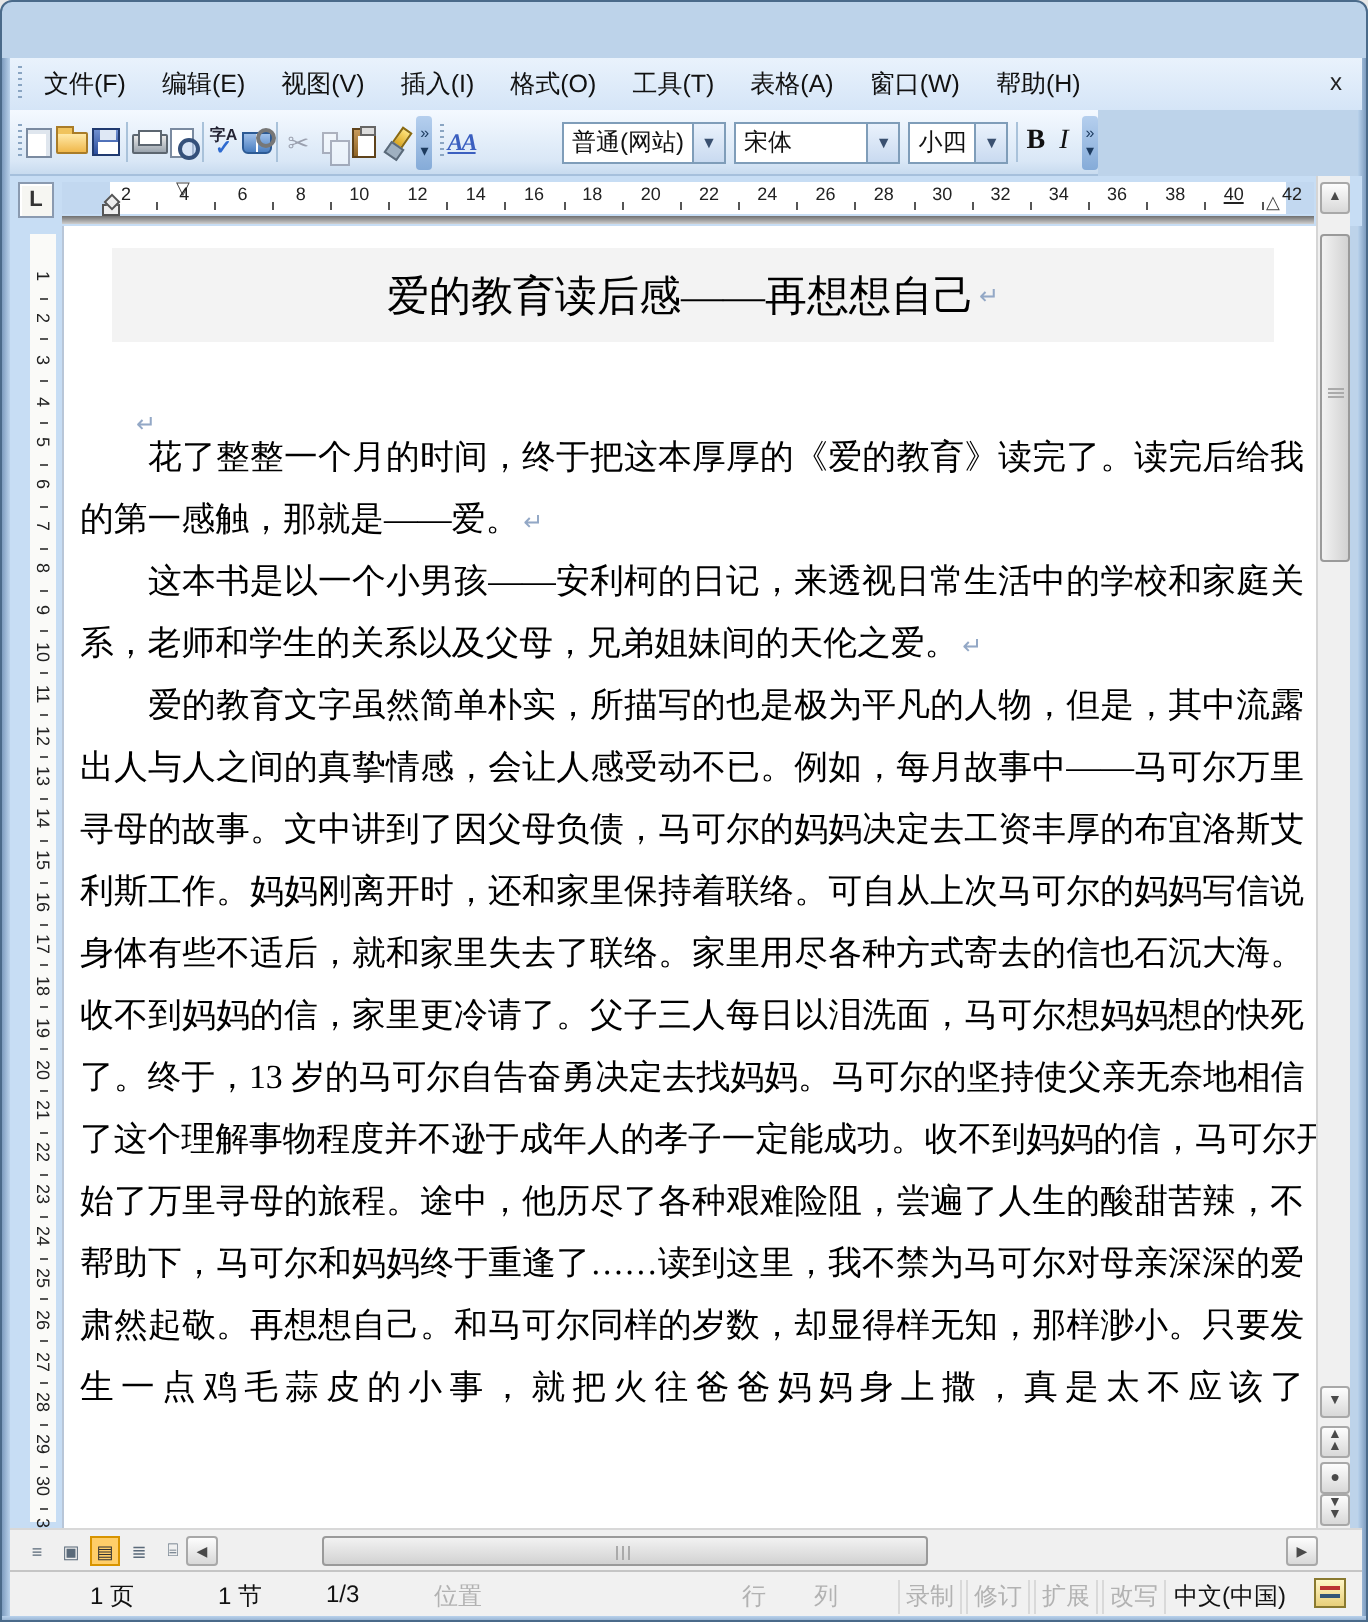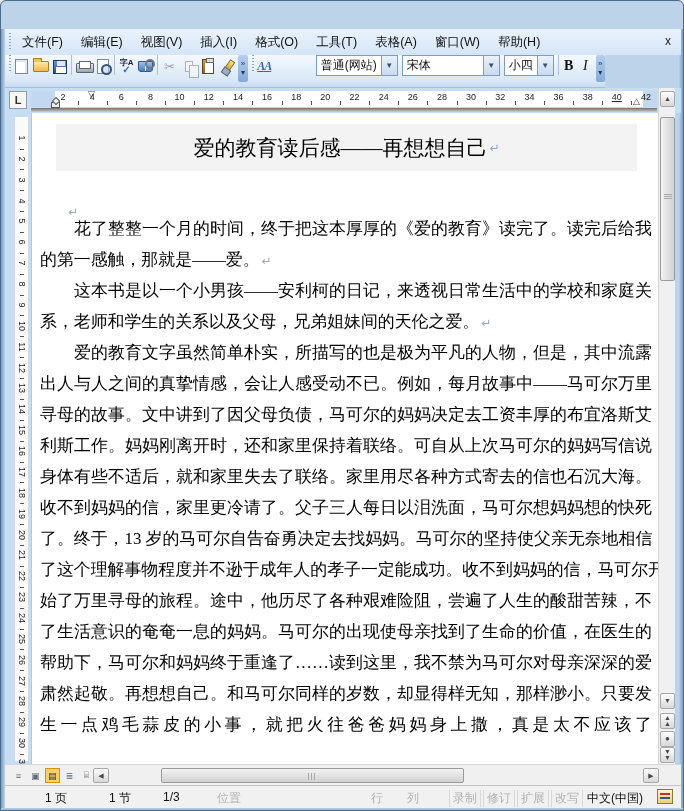--- a/index.html
+++ b/index.html
@@ -43,23 +43,23 @@
   
   .menubar{ position:absolute; left:4px; top:28px; width:676px; height:26px;
     background:#dcEAf9; background:linear-gradient(#e9f2fc,#d5e5f7);
     display:flex; align-items:center; }
   .grip{ width:5px; height:18px; margin-left:3px;
     background:repeating-linear-gradient(#8aa5c2 0 1px, transparent 1px 3px);
     background-size:2px 100%; background-repeat:no-repeat; background-position:1px 0; }
   .menu-item{ font-size:12.5px; color:#111; padding:4px 9px; }
   .menu-close{ position:absolute; right:10px; top:5px; font-size:12px; color:#222; }
   
-  .toolbar{ position:absolute; left:4px; top:54px; width:600px; height:33px;
+  .toolbar{ position:absolute; left:4px; top:54px; width:544px; height:33px;
     background:linear-gradient(#f4f9ff,#d9e7f6 80%,#c8dbef);
-    border-bottom:1px solid #a6c0dc; display:flex; align-items:flex-start; }
+    border-bottom:1px solid #a6c0dc; display:flex; align-items:center; }
   .tb-btn{ width:23px; height:23px; margin:0 0.5px; display:flex;
     align-items:center; justify-content:center; position:relative; }
   .tb-sep{ width:1px; height:20px; background:#a9c2da; margin:0 2px; }
   .dim{ opacity:.45; }
   
   .i-page{ width:13px; height:15px; background:#fff; border:1px solid #7a8aa0;
     box-shadow:inset -2px 2px 0 #dfe6ee; }
   .i-folder{ width:16px; height:11px; background:linear-gradient(#ffe9a8,#f0b84b);
     border:1px solid #a97c28; border-radius:1px; position:relative; }
   .i-folder::before{ content:""; position:absolute; left:-1px; top:-4px; width:7px;
@@ -408,21 +408,20 @@
         <div class="dline end">系，老师和学生的关系以及父母，兄弟姐妹间的天伦之爱。<span class="pilcrow">↵</span></div>
         <div class="dline ind">爱的教育文字虽然简单朴实，所描写的也是极为平凡的人物，但是，其中流露</div>
         <div class="dline">出人与人之间的真挚情感，会让人感受动不已。例如，每月故事中——马可尔万里</div>
         <div class="dline">寻母的故事。文中讲到了因父母负债，马可尔的妈妈决定去工资丰厚的布宜洛斯艾</div>
         <div class="dline">利斯工作。妈妈刚离开时，还和家里保持着联络。可自从上次马可尔的妈妈写信说</div>
         <div class="dline">身体有些不适后，就和家里失去了联络。家里用尽各种方式寄去的信也石沉大海。</div>
         <div class="dline">收不到妈妈的信，家里更冷请了。父子三人每日以泪洗面，马可尔想妈妈想的快死</div>
         <div class="dline">了。终于，13 岁的马可尔自告奋勇决定去找妈妈。马可尔的坚持使父亲无奈地相信</div>
         <div class="dline">了这个理解事物程度并不逊于成年人的孝子一定能成功。收不到妈妈的信，马可尔开</div>
         <div class="dline">始了万里寻母的旅程。途中，他历尽了各种艰难险阻，尝遍了人生的酸甜苦辣，不</div>
-        <div class="dline">了生活意识的奄奄一息的妈妈。马可尔的出现使母亲找到了生命的价值，在医生的</div>
         <div class="dline">帮助下，马可尔和妈妈终于重逢了……读到这里，我不禁为马可尔对母亲深深的爱</div>
         <div class="dline">肃然起敬。再想想自己。和马可尔同样的岁数，却显得样无知，那样渺小。只要发</div>
         <div class="dline">生一点鸡毛蒜皮的小事，就把火往爸爸妈妈身上撒，真是太不应该了</div>
       </div>
   </div>
 
   <div class="vscroll">
     <div class="sb-btn" style="top:3px;">▲</div>
     <div class="vthumb"></div>
     <div class="sb-btn" style="top:605px;">▼</div>

